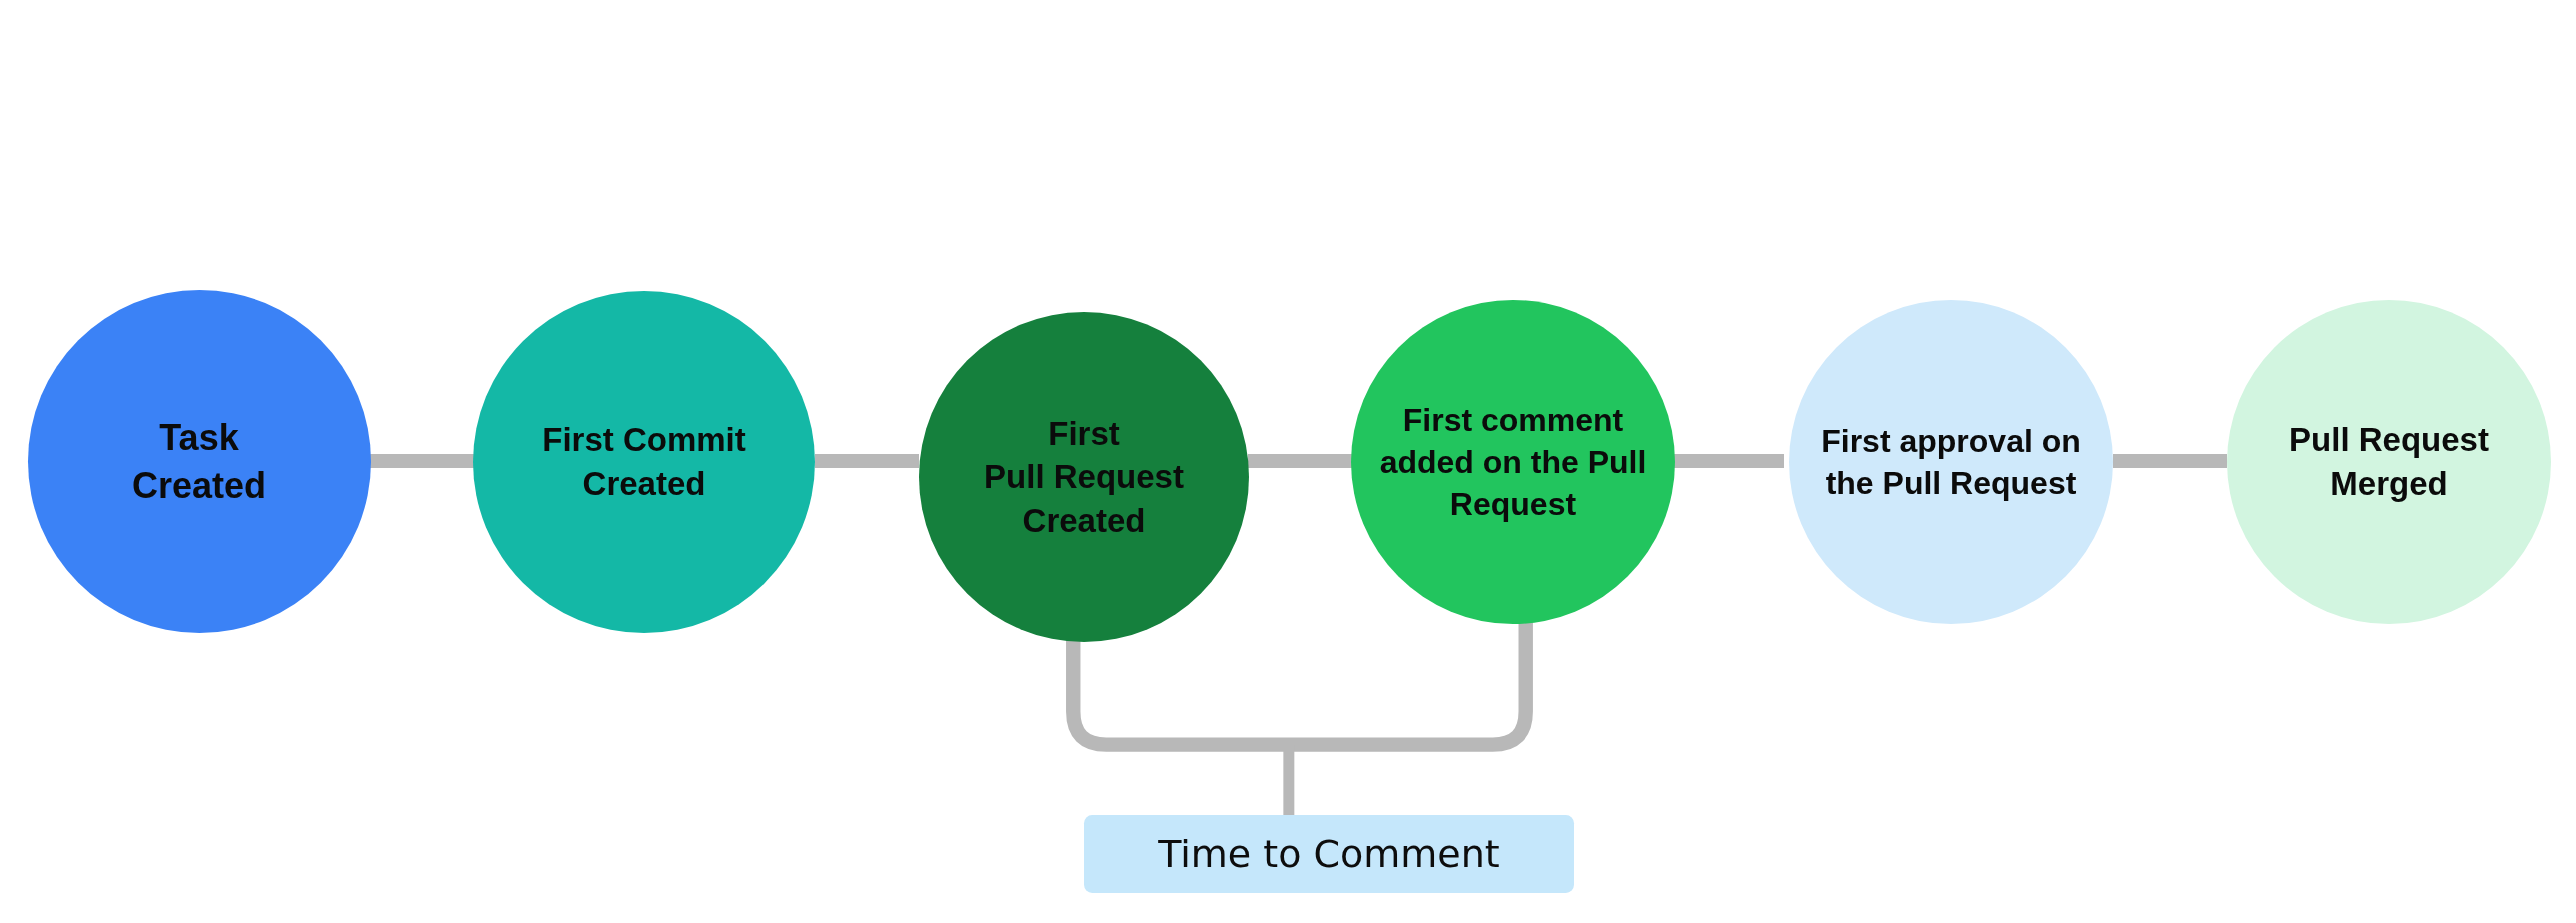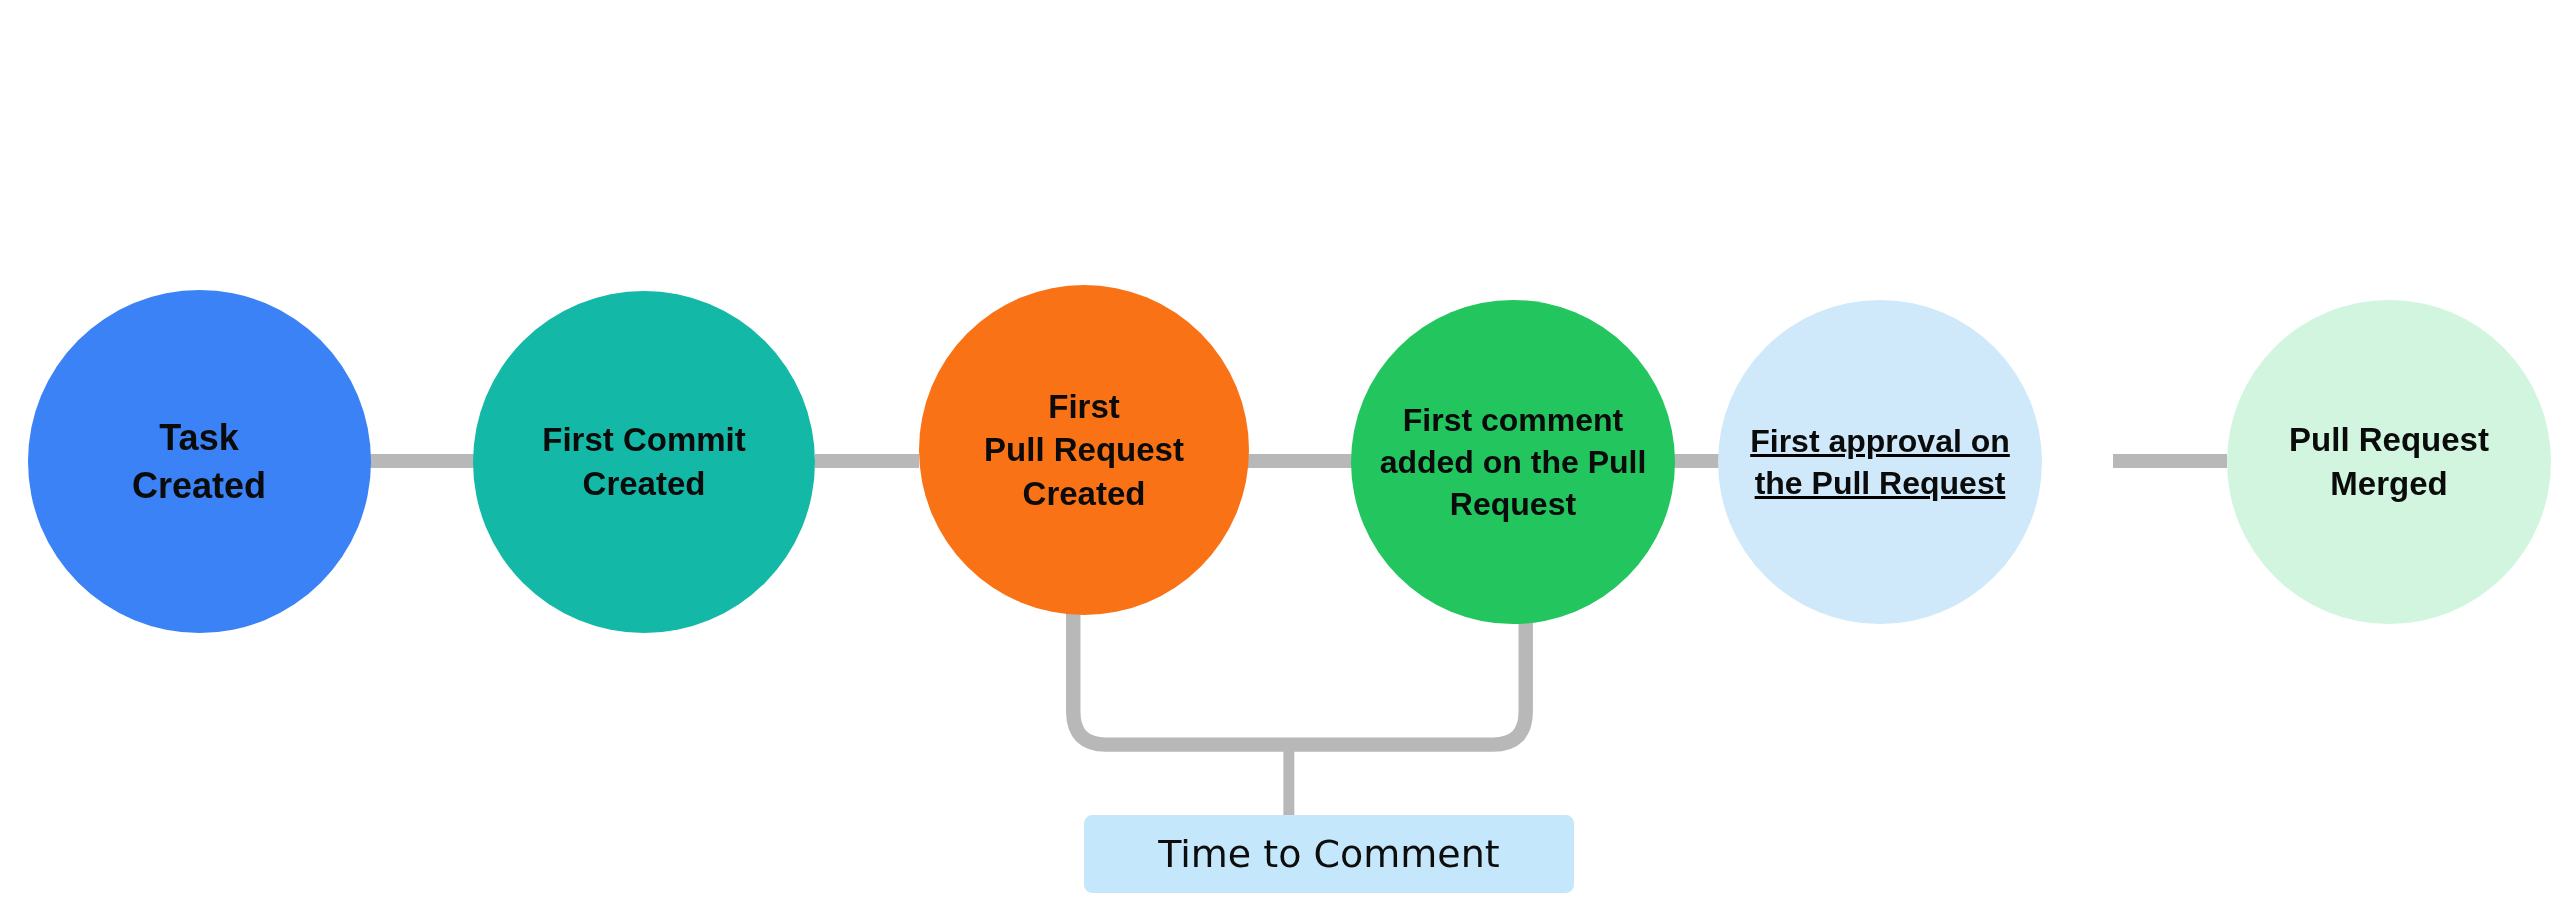--- a/index.html
+++ b/index.html
@@ -120,33 +120,33 @@
   <div class="stage" style="left:27.5px; top:290px; width:343px; height:343px; background:#3b82f6;">
     <span class="stage-label" style="font-size:36px;">Task
 Created</span>
   </div>
 
   <div class="stage" style="left:473px; top:291px; width:342px; height:342px; background:#14b8a6;">
     <span class="stage-label" style="font-size:33px;">First Commit
 Created</span>
   </div>
 
-  <div class="stage" style="left:919px; top:285px; width:330px; height:330px; background:#f97316;">
+  <div class="stage" style="left:919px; top:312px; width:330px; height:330px; background:#15803d;">
     <span class="stage-label" style="font-size:33px;">First
 Pull Request
 Created</span>
   </div>
 
   <div class="stage" style="left:1351px; top:300px; width:324px; height:324px; background:#22c55e;">
     <span class="stage-label" style="font-size:32px;">First comment
 added on the Pull
 Request</span>
   </div>
 
-  <div class="stage" style="left:1718px; top:300px; width:324px; height:324px; background:#cfe9fb;text-decoration:underline;">
+  <div class="stage" style="left:1789px; top:300px; width:324px; height:324px; background:#cfe9fb;">
     <span class="stage-label" style="font-size:32px;">First approval on
 the Pull Request</span>
   </div>
 
   <div class="stage" style="left:2227px; top:300px; width:324px; height:324px; background:#d2f5e0;">
     <span class="stage-label" style="font-size:33px;">Pull Request
 Merged</span>
   </div>
 
   <div class="callout">

